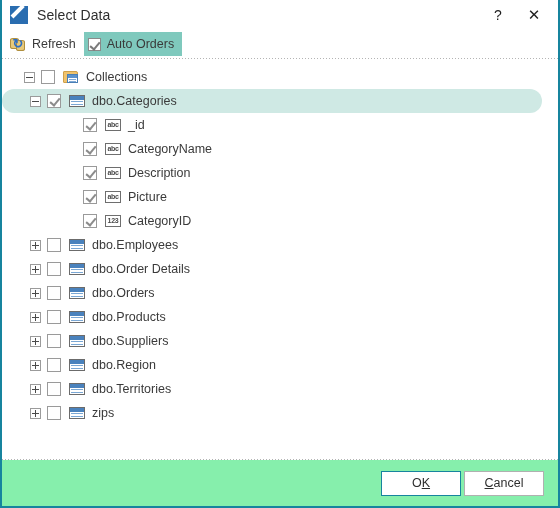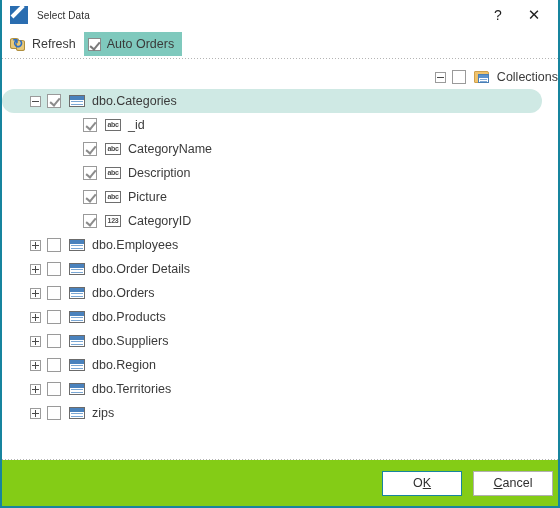--- a/index.html
+++ b/index.html
@@ -51,21 +51,21 @@
     content: "";
     position: absolute;
     left: 2px; top: 9px;
     width: 16px; height: 4px;
     background: #ffffff;
     transform: rotate(-45deg);
     transform-origin: left center;
   }
   .title-text {
     margin-left: 9px;
-    font-size: 10px;
+    font-size: 14px;
     color: #2f2f2f;
     letter-spacing: .1px;
   }
   .title-buttons {
     position: absolute;
     right: 0; top: 0;
     height: 30px;
     display: flex;
     align-items: center;
   }
@@ -306,34 +306,34 @@
     font-weight: bold;
   }
 
   .row-label {
     font-size: 12.5px;
     color: #3a3a3a;
     white-space: nowrap;
   }
 
   
-  .lvl1 { padding-left: 22px; justify-content: flex-end; }
+  .lvl1 { padding-left: 22px; }
   .lvl2 { padding-left: 28px; border-radius: 12px; }
   .lvl3 { padding-left: 64px; }
 
   
   .footer {
     flex: 0 0 46px;
     height: 46px;
-    background: #84cc16;
+    background: #86efac;
     display: flex;
     align-items: center;
     justify-content: flex-end;
-    padding-right: 5px;
-    gap: 11px;
+    padding-right: 14px;
+    gap: 3px;
   }
   .btn {
     width: 80px;
     height: 25px;
     box-sizing: border-box;
     background: #ffffff;
     border: 1px solid #b0b0b0;
     font-family: "Liberation Sans", sans-serif;
     font-size: 12.5px;
     color: #2f2f2f;

